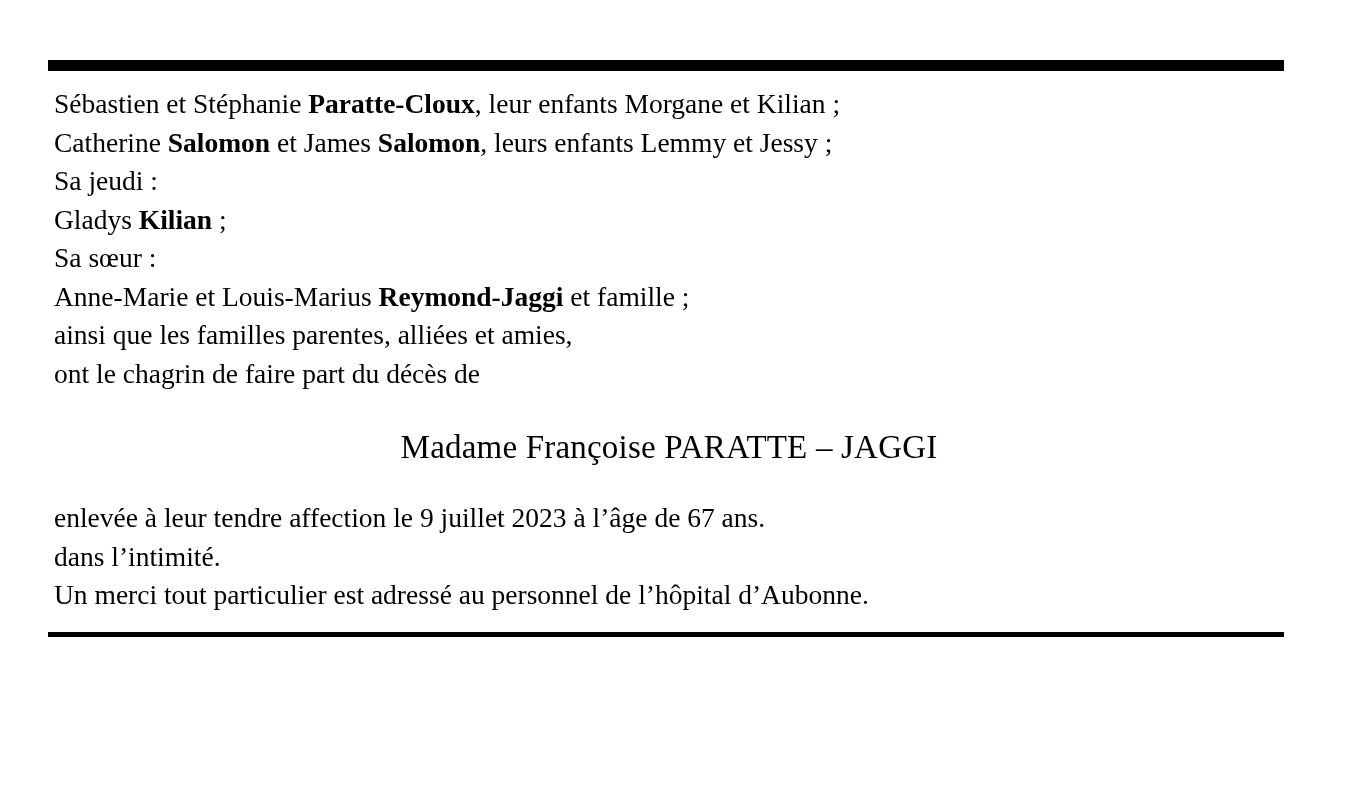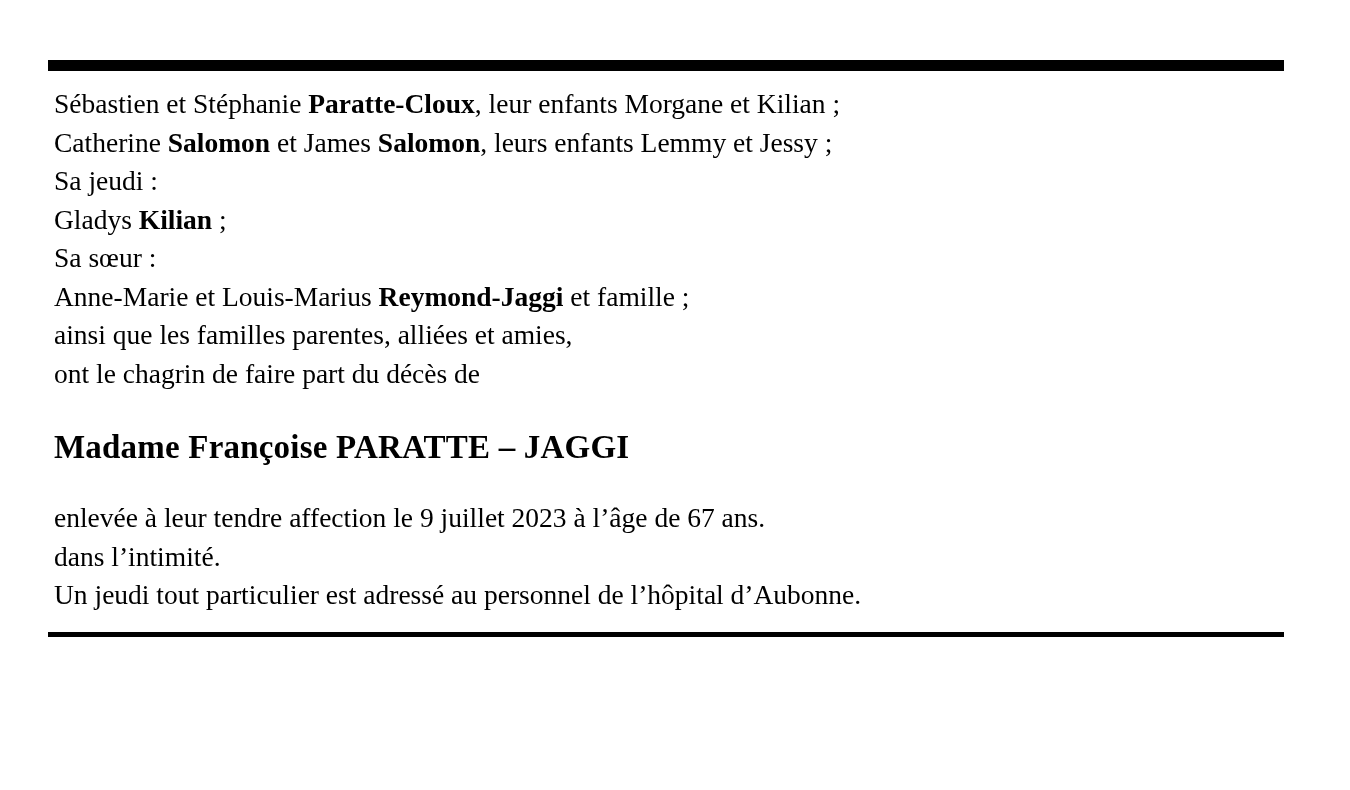--- a/index.html
+++ b/index.html
@@ -36,23 +36,23 @@
     font-size: 27.5px;
     line-height: 38.5px;
   }
   .line {
     white-space: pre-wrap;
   }
   .line b {
     font-weight: bold;
   }
   .deceased-name {
-    text-align: left;
+    text-align: center;
     font-size: 33px;
-    font-weight: bold;
+    font-weight: normal;
     line-height: 40px;
     margin: 34px 0 32px 0;
     letter-spacing: 0.2px;
   }
   .block-lower .line {
     white-space: pre-wrap;
   }
   .spacer-bottom {
     height: 8px;
   }
@@ -75,20 +75,20 @@
         <div class="line"><span>Anne-Marie et Louis-Marius </span><b>Reymond-Jaggi</b><span> et famille ;</span></div>
         <div class="line"><span>ainsi que les familles parentes, alliées et amies,</span></div>
         <div class="line"><span>ont le chagrin de faire part du décès de</span></div>
       </div>
 
     <div class="deceased-name">Madame Françoise PARATTE – JAGGI</div>
 
     <div class="block-lower">
         <div class="line"><span>enlevée à leur tendre affection le 9 juillet 2023 à l’âge de 67 ans.</span></div>
         <div class="line"><span>dans l’intimité.</span></div>
-        <div class="line"><span>Un jeudi tout particulier est adressé au personnel de l’hôpital d’Aubonne.</span></div>
+        <div class="line"><span>Un merci tout particulier est adressé au personnel de l’hôpital d’Aubonne.</span></div>
       </div>
 
     <div class="spacer-bottom"></div>
   </div>
 
   <div class="rule-bottom"></div>
 </div>
 
 </body></html>

